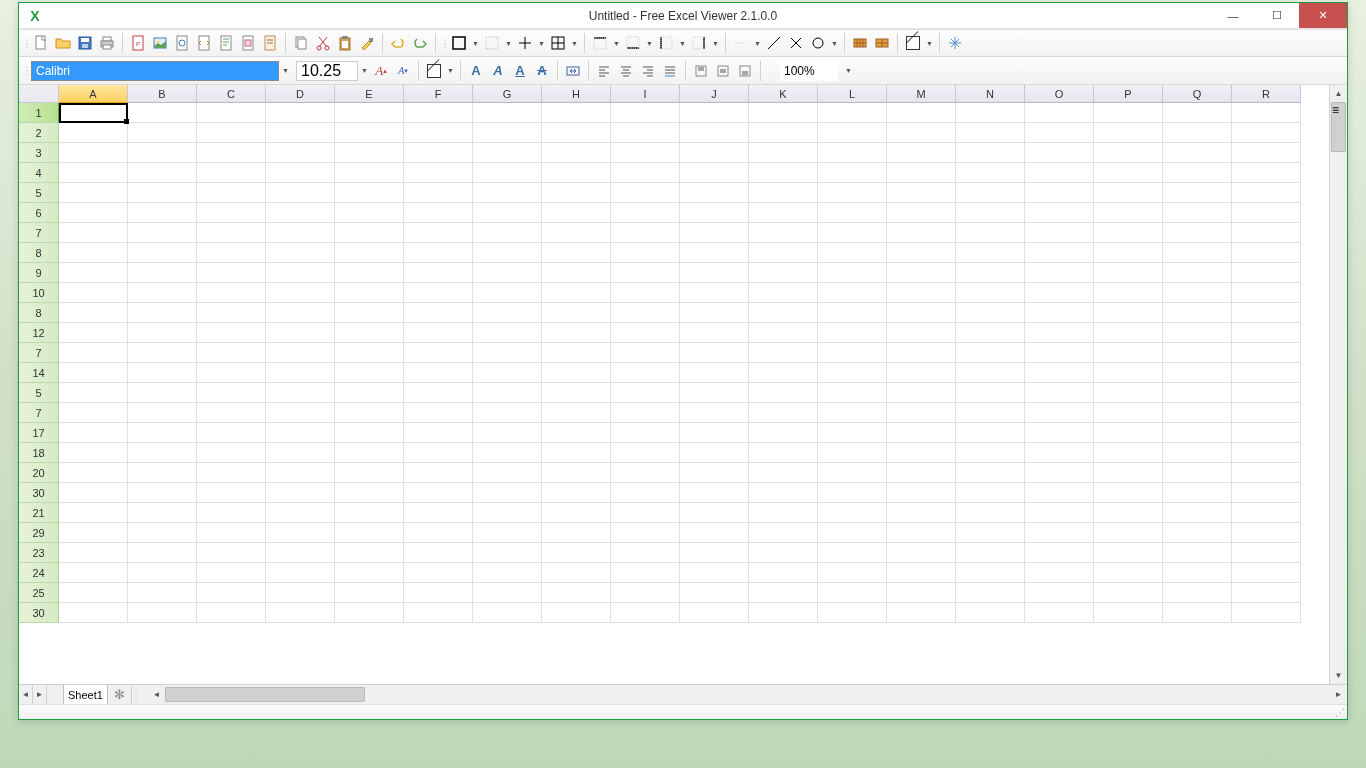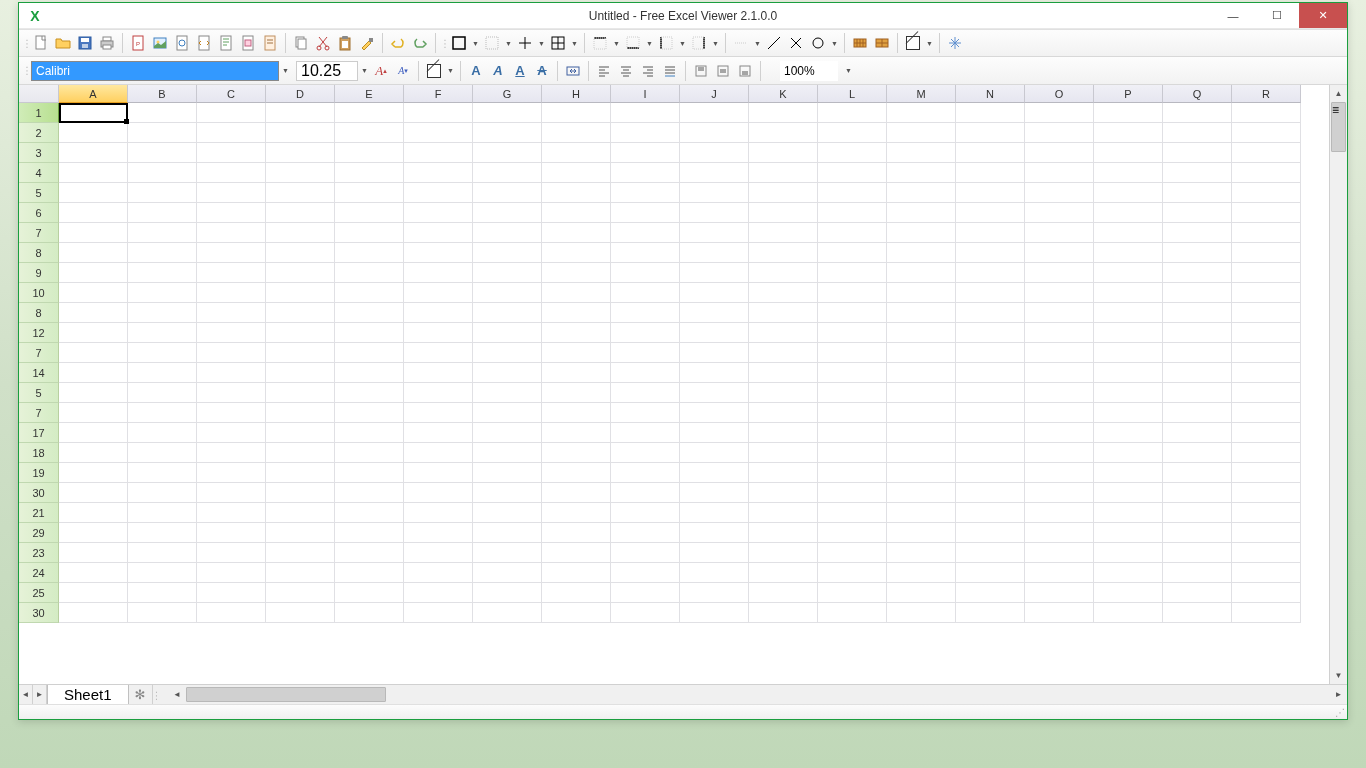--- a/index.html
+++ b/index.html
@@ -43,21 +43,21 @@
 .cell-row { display: flex; height: 20px; }
 .cell { width: 69px; height: 20px; border-right: 1px solid #e0e0e4; border-bottom: 1px solid #e0e0e4; }
 .active-cell { position: absolute; top: 18px; left: 40px; width: 69px; height: 20px; border: 2px solid #000; z-index: 4; pointer-events: none; }
 .active-cell::after { content: ''; position: absolute; right: -3px; bottom: -3px; width: 5px; height: 5px; background: #000; }
 .vscroll { position: absolute; top: 0; right: 0; width: 18px; bottom: 0; background: #f0f0f0; border-left: 1px solid #d0d0d0; z-index: 5; }
 .vscroll-up, .vscroll-down { height: 17px; background: #f0f0f0; display: flex; align-items: center; justify-content: center; font-size: 8px; color: #555; }
 .vscroll-thumb { position: absolute; top: 17px; left: 1px; right: 1px; height: 50px; background: #d0d0d0; border: 1px solid #b8b8b8; border-radius: 1px; }
 .sheet-tabs-bar { height: 20px; background: #f0f0f0; border-top: 1px solid #d0d0d0; display: flex; align-items: stretch; }
 .tab-nav { display: flex; }
 .tab-nav-btn { width: 14px; display: flex; align-items: center; justify-content: center; font-size: 8px; color: #555; border-right: 1px solid #d0d0d0; cursor: default; }
-.sheet-tab { padding: 0 16px; background: #fff; border: 1px solid #c0c0c0; border-top: none; border-bottom: none; display: flex; align-items: center; font-size: 15px; }
+.sheet-tab { padding: 0 4px; background: #fff; border: 1px solid #c0c0c0; border-top: none; border-bottom: none; display: flex; align-items: center; font-size: 11px; margin-left: 16px; }
 .add-tab { width: 24px; display: flex; align-items: center; justify-content: center; font-size: 13px; color: #888; border-right: 1px solid #d0d0d0; }
 .hscroll-track { flex: 1; background: #f0f0f0; position: relative; margin-left: 10px; display: flex; align-items: center; }
 .hscroll-left, .hscroll-right { width: 17px; height: 100%; display: flex; align-items: center; justify-content: center; font-size: 8px; color: #555; }
 .hscroll-thumb { position: absolute; left: 17px; top: 2px; bottom: 2px; width: 200px; background: #d0d0d0; border: 1px solid #b8b8b8; border-radius: 1px; }
 .status-bar { height: 15px; background: linear-gradient(#fcfcfc,#f0f0f0); border-top: 1px solid #e0e0e0; position: relative; }
 .resize-grip-sb { position: absolute; right: 2px; bottom: 1px; font-size: 10px; color: #aaa; }
 .font-letter { font-family: "Times New Roman", serif; font-style: italic; font-size: 13px; }
 .bold-a { font-weight: bold; color: #3a6ea5; font-size: 13px; }
 .diag-box { width: 14px; height: 14px; border: 1px solid #333; position: relative; background: #fff; }
 .diag-box::after { content:''; position:absolute; left:-1px; top:50%; width:140%; height:1px; background:#333; transform:rotate(-45deg); transform-origin:left; }
@@ -447,21 +447,21 @@
         <div class="row-h">9</div>
         <div class="row-h">10</div>
         <div class="row-h">8</div>
         <div class="row-h">12</div>
         <div class="row-h">7</div>
         <div class="row-h">14</div>
         <div class="row-h">5</div>
         <div class="row-h">7</div>
         <div class="row-h">17</div>
         <div class="row-h">18</div>
-        <div class="row-h">19</div>
+        <div class="row-h">20</div>
         <div class="row-h">30</div>
         <div class="row-h">21</div>
         <div class="row-h">29</div>
         <div class="row-h">23</div>
         <div class="row-h">24</div>
         <div class="row-h">25</div>
         <div class="row-h">30</div>
       </div>
     <div class="cells" id="cells">
         <div class="cell-row">

